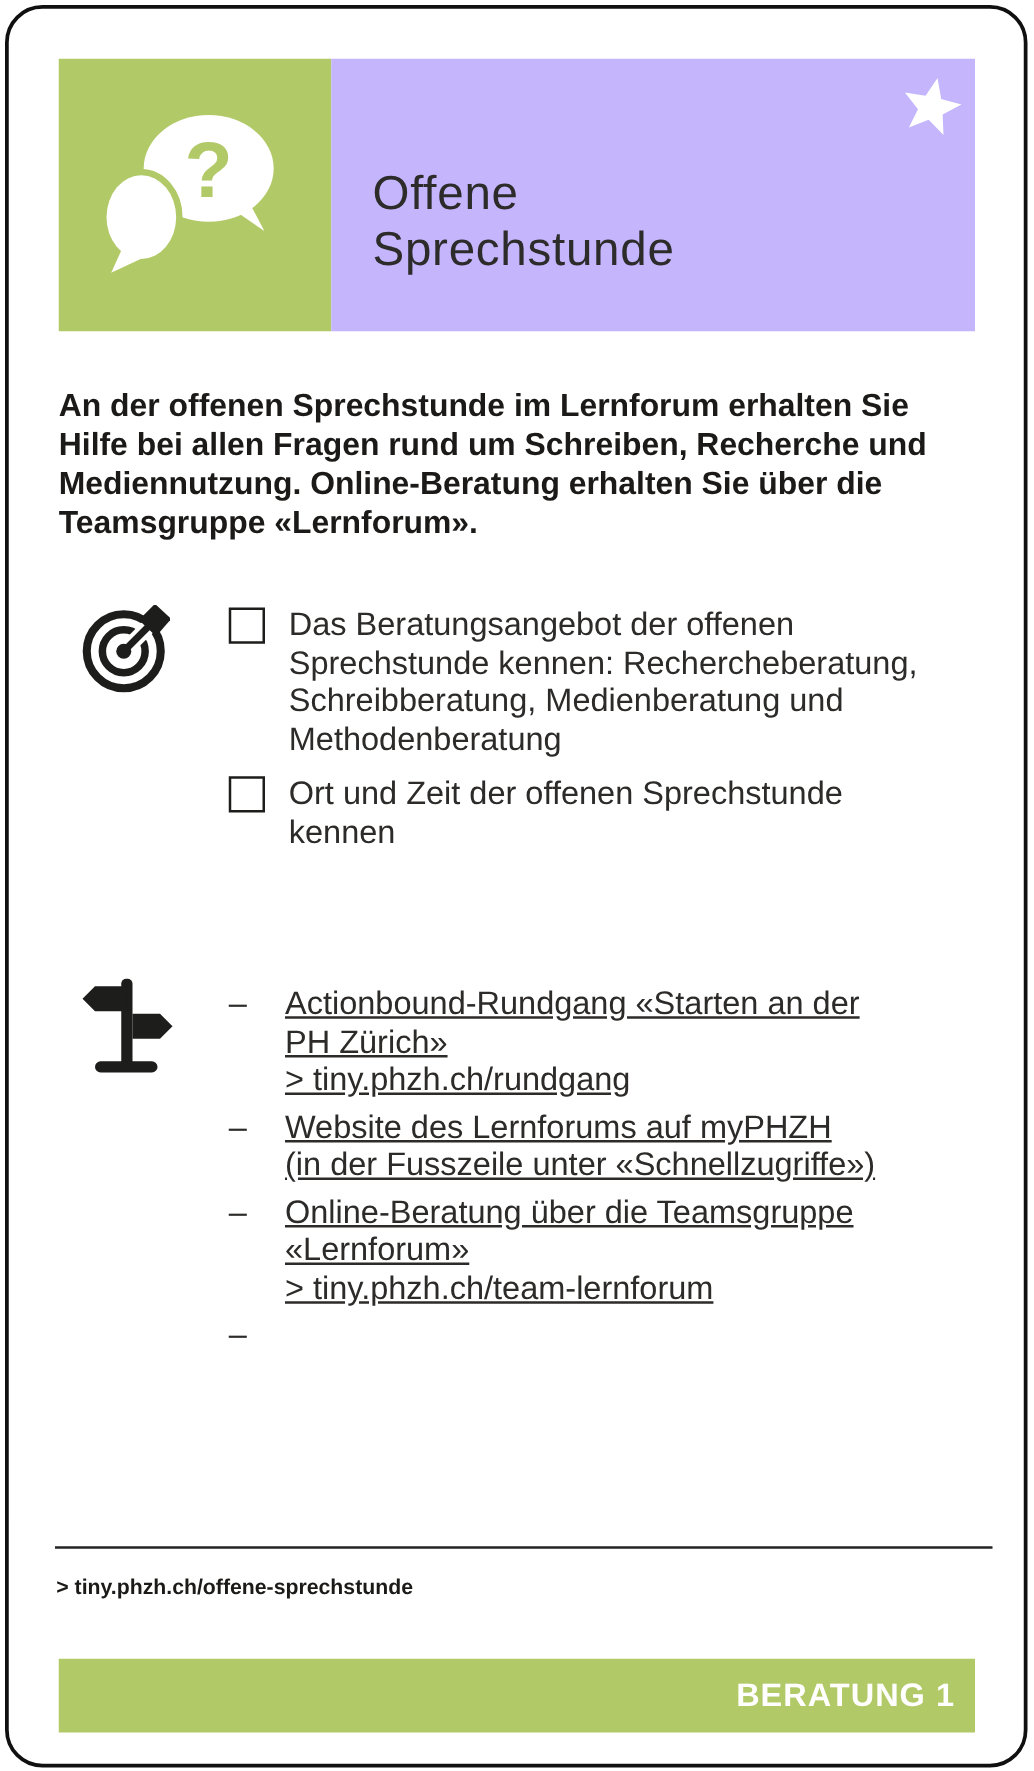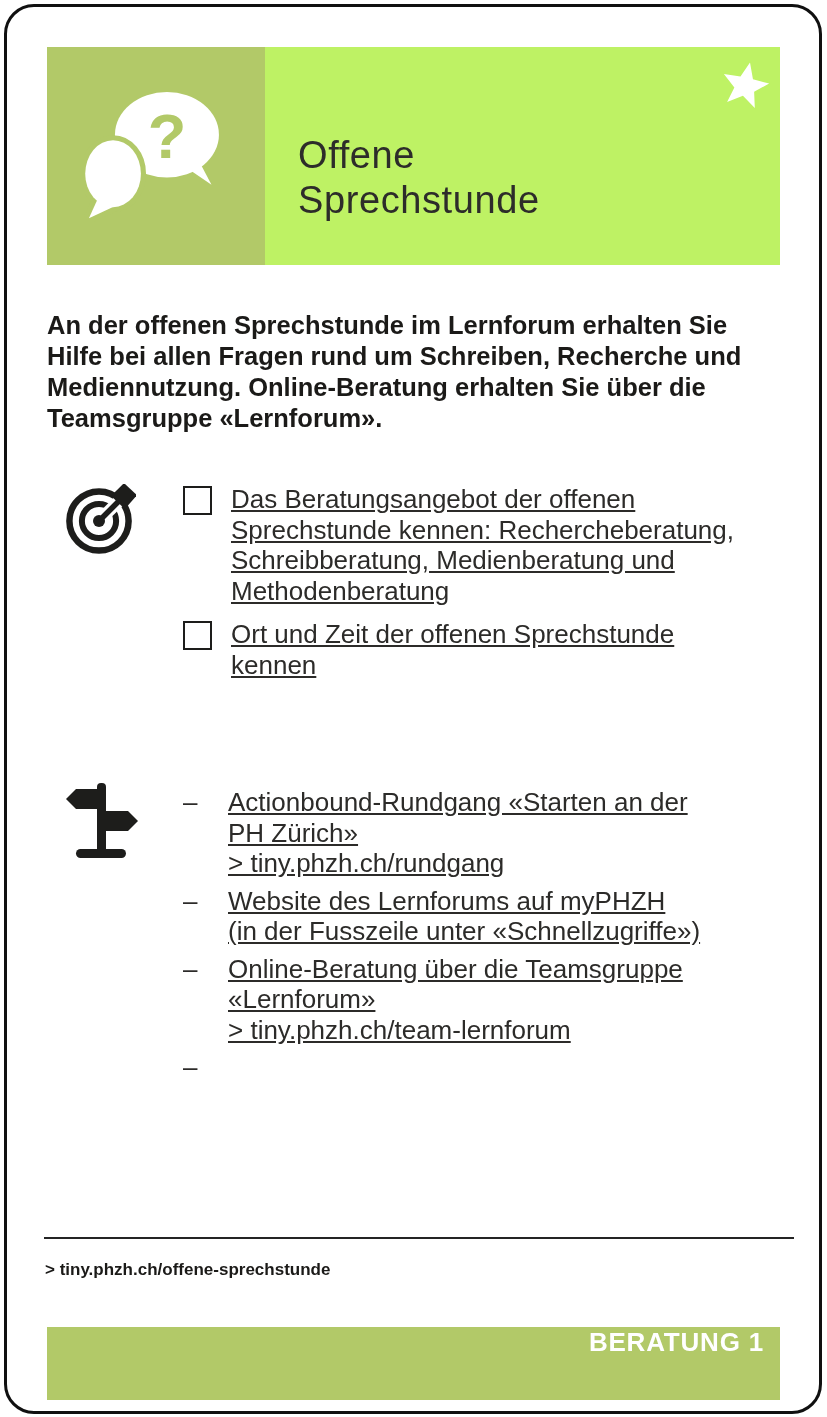--- a/index.html
+++ b/index.html
@@ -7,52 +7,52 @@
     width:827px;height:1417px;position:relative;background:#ffffff;
     font-family:"Liberation Sans",sans-serif;color:#2c2b29;overflow:hidden;
   }
   .card-border{
     position:absolute;left:4px;top:4px;right:5px;bottom:3px;
     border:3px solid #101010;border-radius:30px;pointer-events:none;
   }
   
   .header{position:absolute;left:47px;top:47px;width:733px;height:218px;display:flex;}
   .header-square{width:218px;height:218px;background:#b2c968;position:relative;flex:none;}
-  .header-rest{flex:1;background:#bef264;position:relative;}
+  .header-rest{flex:1;background:#c4b5fd;position:relative;}
   .chat-icon{position:absolute;left:37px;top:45px;}
   .page-title{
     position:absolute;left:33px;top:86px;font-size:38px;line-height:45px;
     font-weight:300;letter-spacing:0.6px;color:#2d2c2a;white-space:pre;
   }
   .star{position:absolute;top:14px;right:10px;width:50px;height:50px;transform:rotate(12deg);}
   
   .intro{
     position:absolute;left:47px;top:310px;width:740px;
     font-size:25.5px;line-height:31px;font-weight:700;color:#1b1a18;white-space:pre;
   }
   
   .section{position:absolute;left:47px;width:700px;}
   .goals{top:484px;}
   .resources{top:787px;}
   .section-icon{position:absolute;left:15px;top:0;}
   .rows{margin-left:136px;}
-  .check-row{display:flex;gap:19px;margin-bottom:13px;text-decoration:underline;}
+  .check-row{display:flex;gap:19px;margin-bottom:13px;}
   .checkbox{width:25px;height:25px;border:2.5px solid #1d1d1b;flex:none;margin-top:2px;background:#fff;}
   .dash-row{display:flex;margin-bottom:7px;}
   .dash{width:45px;flex:none;font-size:26px;line-height:30.5px;color:#2c2b29;}
   .row-text{font-size:26px;line-height:30.5px;color:#2c2b29;white-space:pre;}
   .resources .row-text{line-height:30.5px;text-decoration:underline;}
   
   .divider{position:absolute;left:44px;top:1237px;width:750px;border-top:2px solid #242424;}
   .footer-link{
     position:absolute;left:45px;top:1260px;font-size:17px;font-weight:700;color:#1b1a18;white-space:pre;
   }
   .footer-bar{
-    position:absolute;left:47px;top:1327px;width:733px;height:73px;background:#b2c968;
-    display:flex;align-items:flex-start;justify-content:flex-end;box-sizing:border-box;padding-right:16px;
+    position:absolute;left:47px;top:1327px;width:733px;height:59px;background:#b2c968;
+    display:flex;align-items:center;justify-content:flex-end;box-sizing:border-box;padding-right:16px;
   }
   .footer-badge{color:#ffffff;font-size:26px;font-weight:700;letter-spacing:0.8px;}
   svg{display:block;}
 </style>
 </head>
 <body>
 
 <div class="card-border"></div>
 
 <div class="header">

